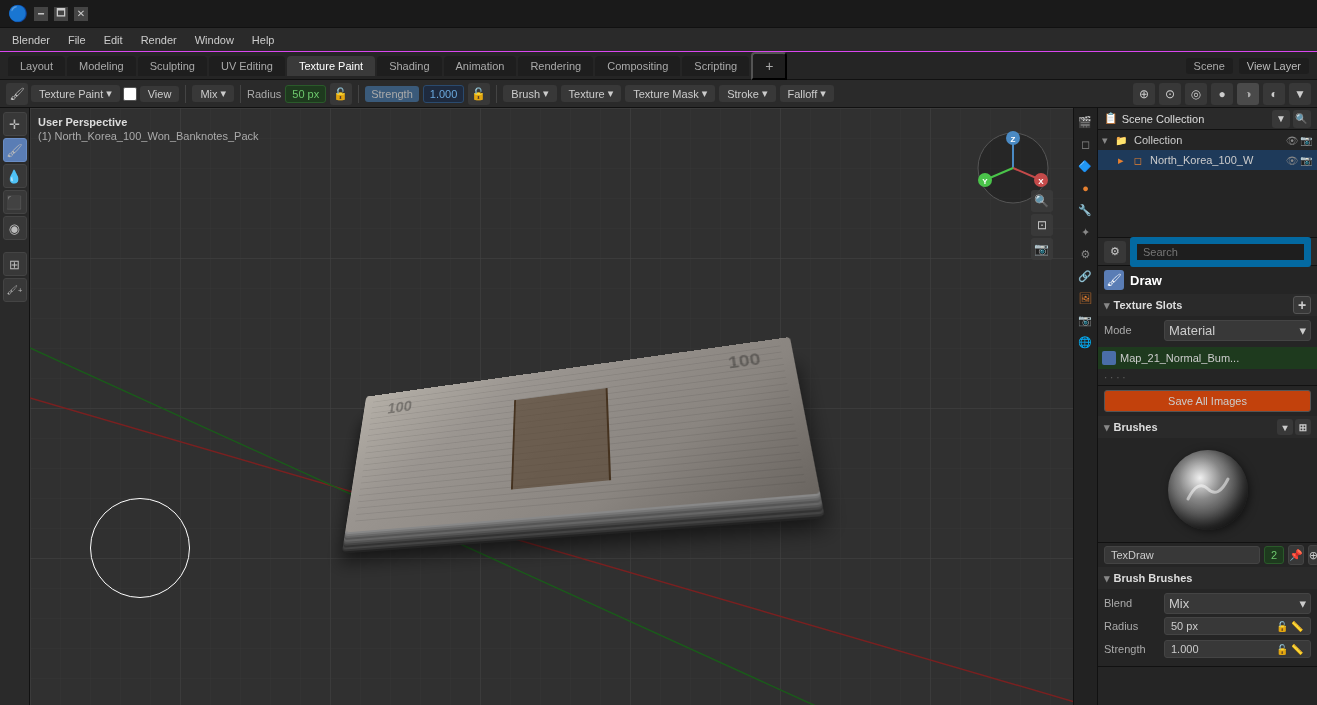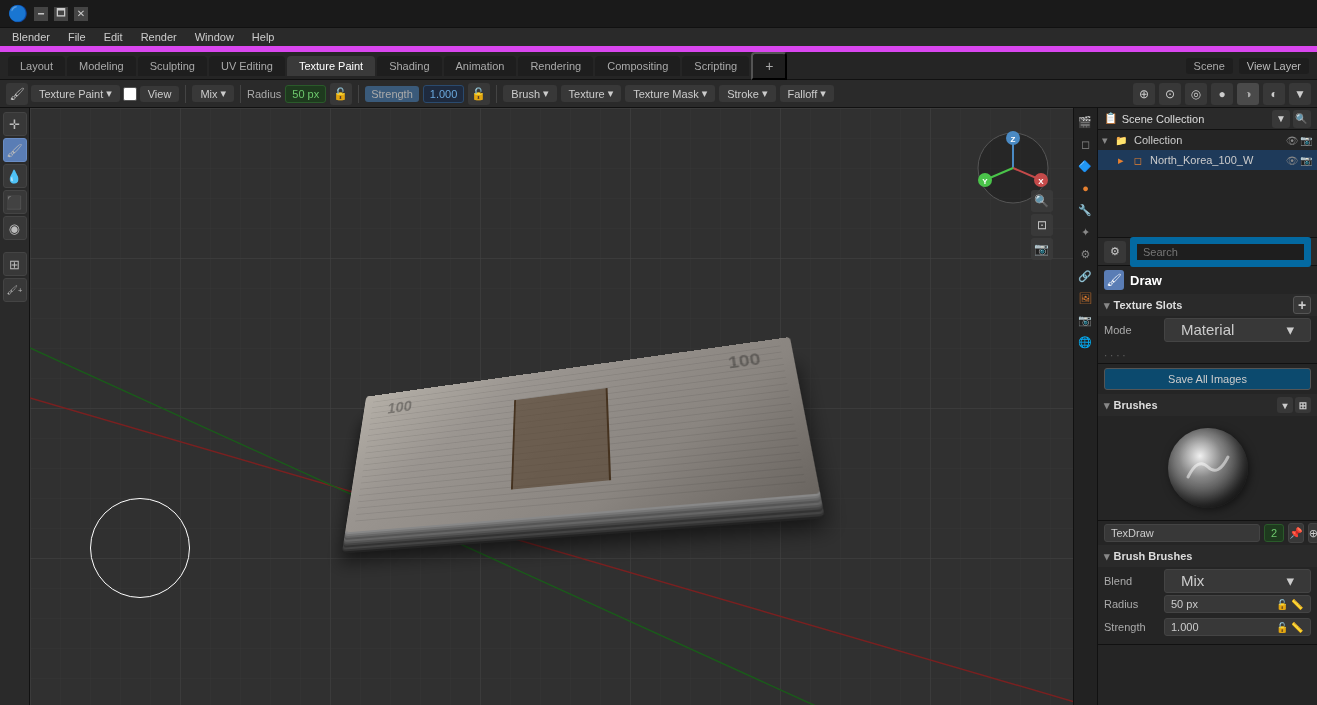--- a/index.html
+++ b/index.html
@@ -40,21 +40,21 @@
       justify-content: center;
     }
 
     
     #menubar {
       height: 24px;
       background: #2a2a2a;
       display: flex;
       align-items: center;
       padding: 0 4px;
-      border-bottom: 6px solid #d946ef;
+      border-bottom: 1px solid #d946ef;
       gap: 2px;
     }
     .menu-item {
       padding: 2px 8px;
       font-size: 11px;
       color: #ccc;
       cursor: pointer;
       border-radius: 3px;
     }
 
@@ -348,22 +348,22 @@
       border-radius: 3px;
       padding: 2px 6px;
       font-size: 11px;
       color: #ccc;
     }
     .section-select {
       flex: 1;
       background: #383838;
       border: 1px solid #444;
       border-radius: 3px;
-      padding: 2px 16px;
-      font-size: 15px;
+      padding: 2px 4px;
+      font-size: 13px;
       color: #ccc;
     }
 
     
     .draw-label {
       display: flex;
       align-items: center;
       padding: 4px 6px;
       font-size: 12px;
       color: #fff;
@@ -494,21 +494,21 @@
     #nav-overlay {
       position: absolute;
       top: 20px;
       right: 20px;
     }
 
     
     .save-images-btn {
       margin: 4px 6px;
       padding: 4px;
-      background: #0c4a6e;
+      background: #c2410c;
       border: 1px solid #555;
       border-radius: 3px;
       color: #ccc;
       font-size: 11px;
       text-align: center;
       cursor: pointer;
     }
 
     .add-btn {
       width: 18px;
@@ -732,20 +732,24 @@
             border-right: 2px solid rgba(60,40,20,0.8);
           "></div>
 
           <div style="position:absolute;top:10px;left:30px;font-size:18px;color:rgba(0,0,0,0.3);font-weight:bold;">100</div>
           <div style="position:absolute;top:10px;right:30px;font-size:18px;color:rgba(0,0,0,0.3);font-weight:bold;">100</div>
         </div>
       </div>
 
       <div id="brush-circle"></div>
 
+      <div id="viewport-info">
+        <div class="line1">User Perspective</div>
+        <div class="line2">(1) North_Korea_100_Won_Banknotes_Pack</div>
+      </div>
 
       <div id="nav-overlay">
         <svg width="80" height="80" viewBox="0 0 80 80">
           <circle cx="40" cy="40" r="35" fill="rgba(0,0,0,0.2)" stroke="#555" stroke-width="1"></circle>
 
           <line x1="40" y1="40" x2="40" y2="10" stroke="#4a8ac4" stroke-width="2"></line>
           <circle cx="40" cy="10" r="7" fill="#4a8ac4"></circle>
           <text x="40" y="14" text-anchor="middle" font-size="8" fill="white" font-weight="bold">Z</text>
 
           <line x1="40" y1="40" x2="68" y2="52" stroke="#c44a4a" stroke-width="2"></line>
@@ -841,20 +845,24 @@
           <div class="section-content">
             <div class="section-row">
               <span class="section-label">Mode</span>
               <div class="section-select">
                 <span>Material</span>
                 <span style="float:right;">▾</span>
               </div>
             </div>
           </div>
 
+          <div class="texture-slot-row active">
+            <div class="tex-color-box"></div>
+            <span class="tex-name">Map_21_Normal_Bum...</span>
+          </div>
           <div style="padding:2px 6px;">
             <span style="font-size:10px;color:#666;">· · · ·</span>
           </div>
         </div>
 
         <div class="save-images-btn">Save All Images</div>
 
         <div class="section">
           <div class="section-header">
             <div class="section-header-row">

